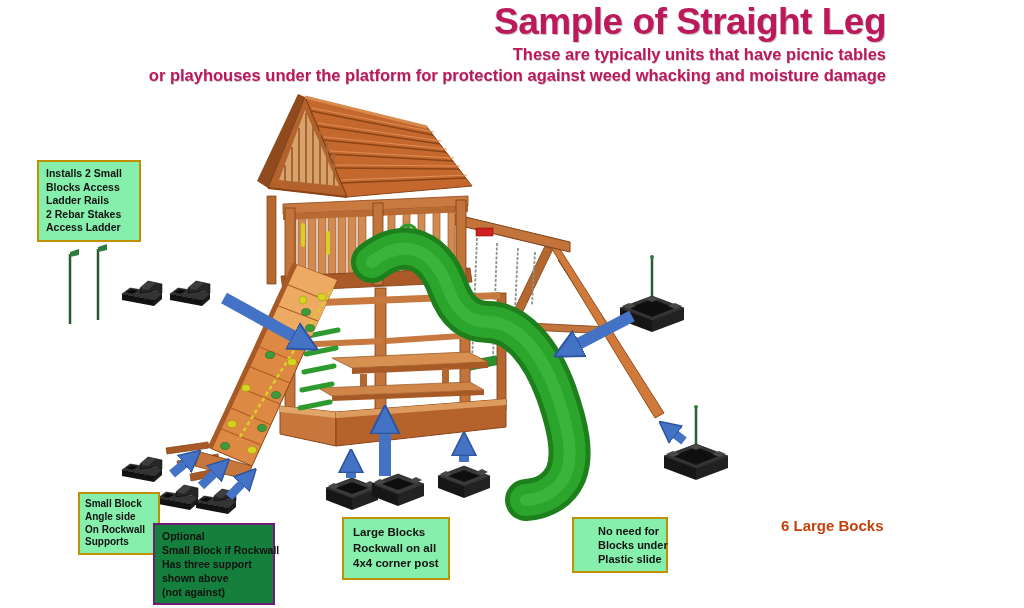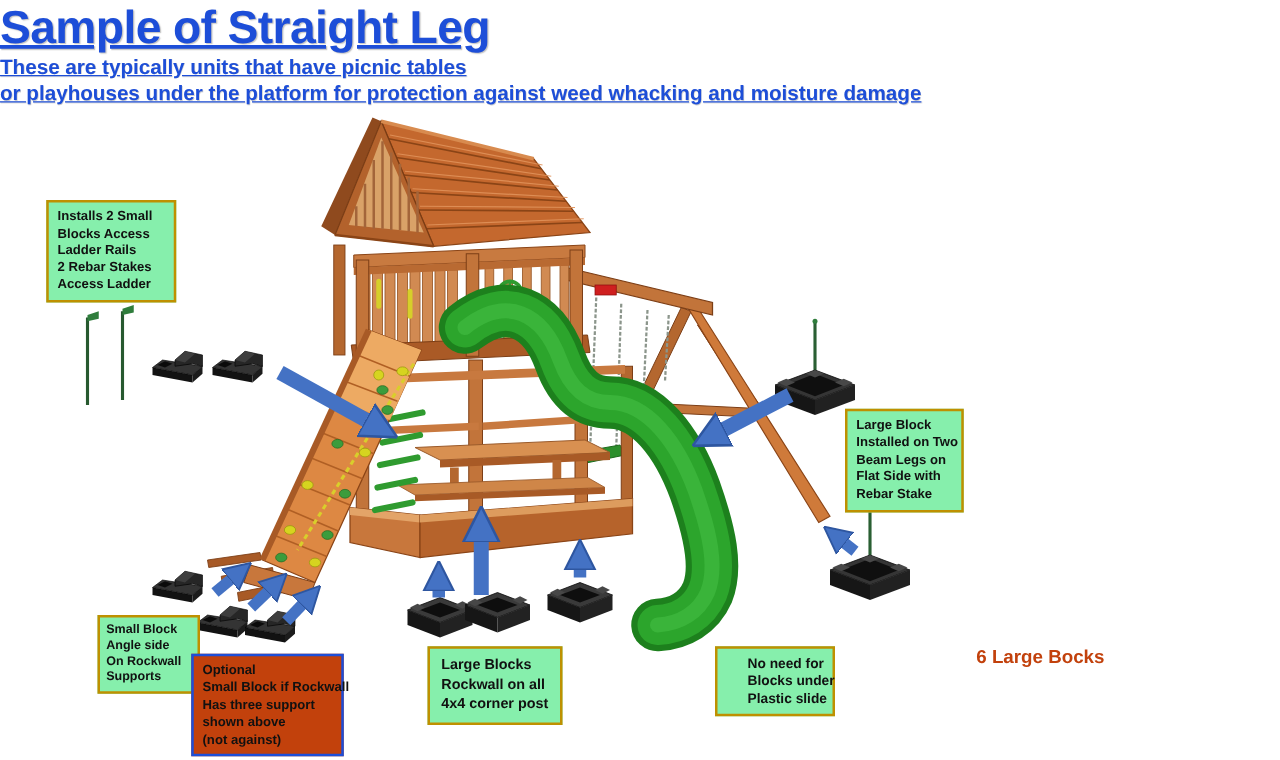--- a/index.html
+++ b/index.html
@@ -1,26 +1,26 @@
 <!DOCTYPE html>
 <html><head>
 <meta charset="utf-8">
 <style>
   html,body{margin:0;padding:0;background:#ffffff;}
   #stage{position:relative;width:1024px;height:608px;background:#ffffff;overflow:hidden;
          font-family:"Liberation Sans", sans-serif;}
   #art{position:absolute;left:0;top:0;}
-  .hdr{position:absolute;left:0;top:0;width:886px;text-align:left;color:#1d4ed8;text-decoration:underline;}
+  .hdr{position:absolute;left:0;top:0;width:886px;text-align:right;color:#be185d;}
   .title{font-size:37px;font-weight:700;letter-spacing:-0.5px;line-height:44px;
          text-shadow:1px 1px 1px rgba(0,0,0,0.25);}
   .sub{font-size:16.5px;font-weight:700;line-height:21px;text-shadow:0.5px 0.5px 0 rgba(0,0,0,0.2);}
   .label{position:absolute;box-sizing:border-box;color:#111;font-weight:700;}
   .label .ln{white-space:nowrap;}
   .yellow{background:#86efac;border:2px solid #BF9000;}
-  .orange{background:#c2410c;border:2px solid #1d4ed8;}
+  .orange{background:#15803d;border:2px solid #701a75;}
   .count{position:absolute;font-size:15px;font-weight:700;color:#c2410c;}
 </style>
 </head>
 <body>
 
 <div id="stage">
 
 <svg id="art" width="1024" height="608" viewBox="0 0 1024 608">
   <defs>
     <marker id="ah" viewBox="0 0 10 10" refX="6.5" refY="5" markerWidth="2.4" markerHeight="2.7" orient="auto-start-reverse">
@@ -267,27 +267,20 @@
   </div>
 
   <div class="label yellow" style="left:37px;top:160px;width:104px;padding:5px 7px;font-size:10.5px;line-height:13.6px;">
     <div class="ln">Installs 2 Small</div>
     <div class="ln">Blocks Access</div>
     <div class="ln">Ladder Rails</div>
     <div class="ln">2 Rebar Stakes</div>
     <div class="ln">Access Ladder</div>
   </div>
 
-  <div class="label yellow" style="left:676px;top:327px;width:95px;padding:5px 7px;font-size:10.5px;line-height:13.8px;">
-    <div class="ln">Large Block</div>
-    <div class="ln">Installed on Two</div>
-    <div class="ln">Beam Legs on</div>
-    <div class="ln">Flat Side with</div>
-    <div class="ln">Rebar Stake</div>
-  </div>
 
   <div class="label yellow" style="left:78px;top:492px;width:82px;padding:4px 5px;font-size:10px;line-height:12.8px;">
     <div class="ln">Small Block</div>
     <div class="ln">Angle side</div>
     <div class="ln">On Rockwall</div>
     <div class="ln">Supports</div>
   </div>
 
   <div class="label orange" style="left:153px;top:523px;width:122px;padding:4px 7px;font-size:10.5px;line-height:14px;">
     <div class="ln">Optional</div>

